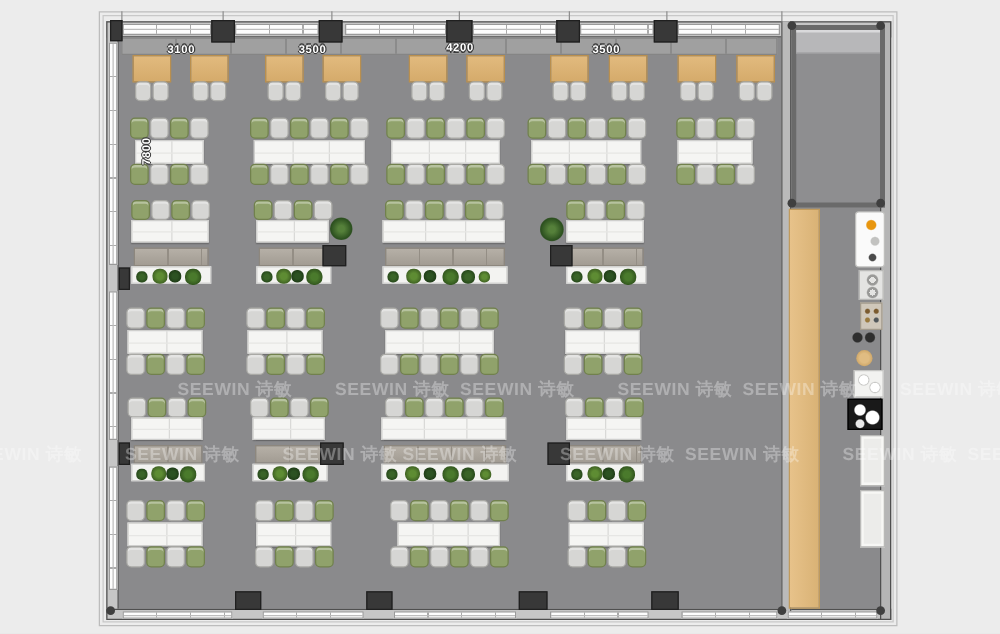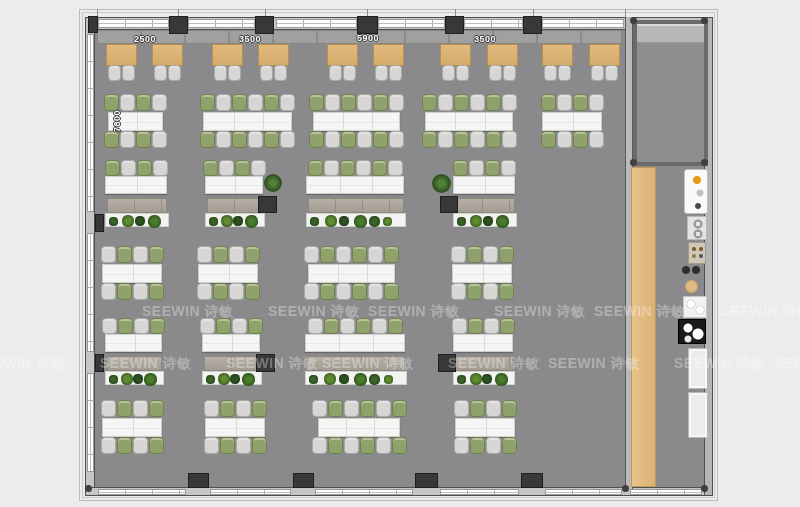--- a/index.html
+++ b/index.html
@@ -532,18 +532,18 @@
       <span class="wm" style="left: 594px; top: 303px;">SEEWIN 诗敏</span>
       <span class="wm" style="left: 720px; top: 303px;">SEEWIN 诗敏</span>
       <span class="wm" style="left: -26px; top: 355px;">SEEWIN 诗敏</span>
       <span class="wm" style="left: 100px; top: 355px;">SEEWIN 诗敏</span>
       <span class="wm" style="left: 226px; top: 355px;">SEEWIN 诗敏</span>
       <span class="wm" style="left: 322px; top: 355px;">SEEWIN 诗敏</span>
       <span class="wm" style="left: 448px; top: 355px;">SEEWIN 诗敏</span>
       <span class="wm" style="left: 548px; top: 355px;">SEEWIN 诗敏</span>
       <span class="wm" style="left: 674px; top: 355px;">SEEWIN 诗敏</span>
       <span class="wm" style="left: 774px; top: 355px;">SEEWIN 诗敏</span>
-      <span class="dim" style="left: 145px; top: 34px;">2500</span>
+      <span class="dim" style="left: 145px; top: 34px;">3100</span>
       <span class="dim" style="left: 250px; top: 34px;">3500</span>
-      <span class="dim" style="left: 368px; top: 33px;">5900</span>
+      <span class="dim" style="left: 368px; top: 33px;">4200</span>
       <span class="dim" style="left: 485px; top: 34px;">3500</span>
     </div>
 </div>
 
 </body></html>

